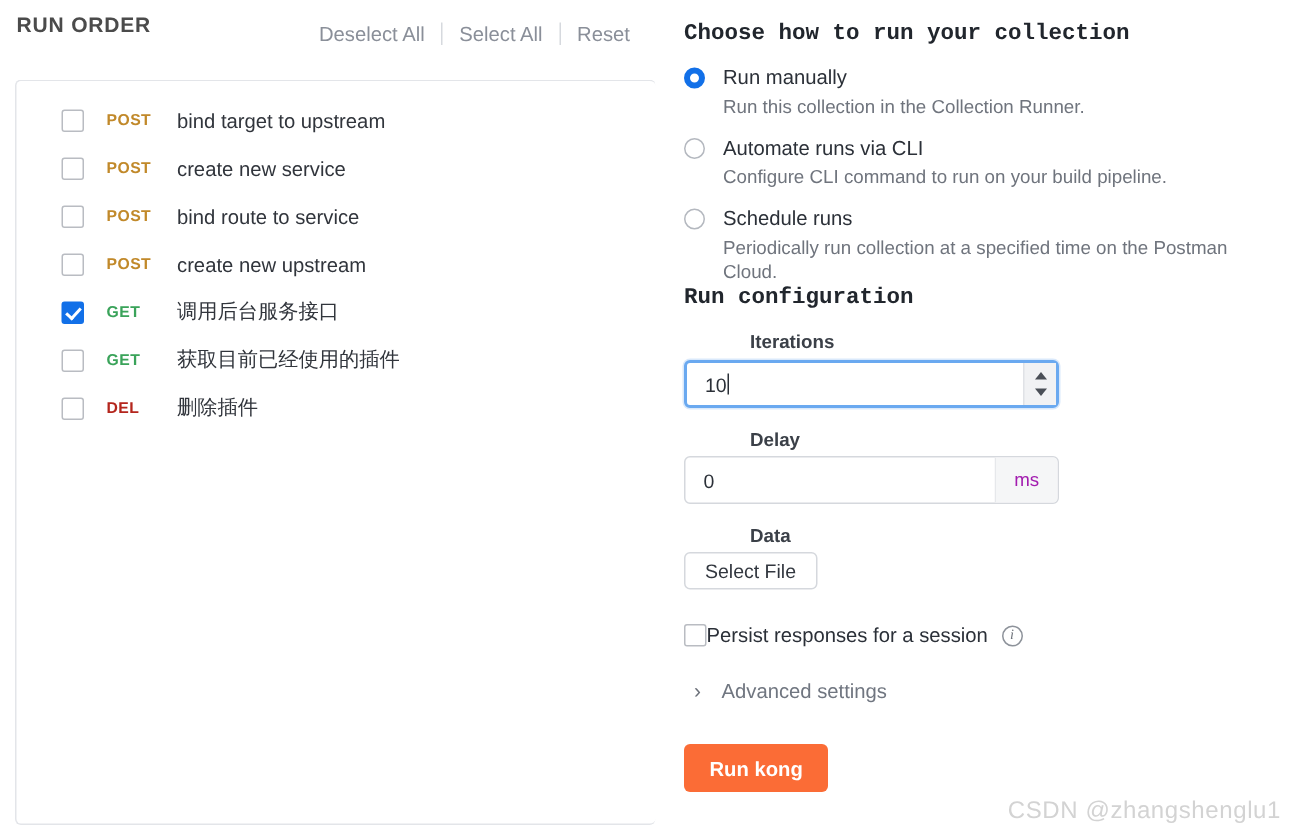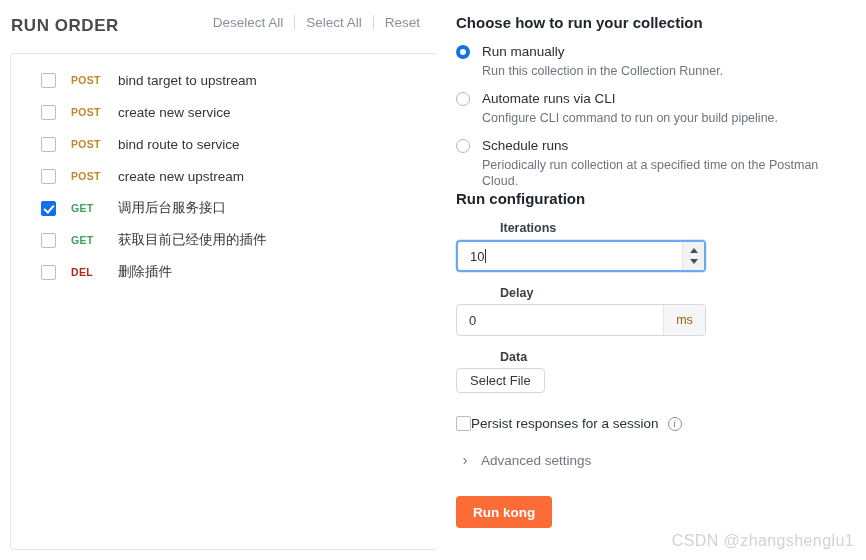--- a/index.html
+++ b/index.html
@@ -31,22 +31,22 @@
     position: absolute;
     left: 0; top: 0;
     width: 437px;
     height: 46px;
     display: flex;
     align-items: center;
   }
   .run-order-title {
     position: absolute;
     left: 11px;
-    top: 16px;
-    font-size: 17px;
+    top: 8px;
+    font-size: 14px;
     font-weight: bold;
     letter-spacing: 0.55px;
     color: #4b4b4b;
   }
   .bar-actions {
     position: absolute;
     right: 10px;
     top: 15px;
     display: flex;
     align-items: center;
@@ -129,20 +129,21 @@
     position: absolute;
     left: 456px;
     top: 0;
     width: 410px;
     height: 560px;
   }
   .section-title {
     font-size: 15px;
     font-weight: bold;
     color: #21262d;
+    font-family: Liberation Mono, monospace;
   }
   .title-choose { position: absolute; left: 0; top: 14px; }
 
   .radio-group { position: absolute; left: 0; top: 43px; width: 400px; }
   .radio-row {
     position: relative;
     padding-left: 26px;
     margin-bottom: 11px;
     cursor: pointer;
   }
@@ -237,21 +238,21 @@
   .spin-down { border-top: 5px solid #4a4f57; }
   .unit-suffix {
     width: 42px;
     height: 100%;
     background: #f5f6f7;
     border-left: 1px solid #e6e8eb;
     display: flex;
     align-items: center;
     justify-content: center;
     font-size: 12.5px;
-    color: #a16207;
+    color: #a21caf;
     flex: none;
     border-radius: 0 3px 3px 0;
   }
 
   .select-file-btn {
     position: absolute;
     left: 0;
     top: 368px;
     height: 25px;
     padding: 0 13px;

